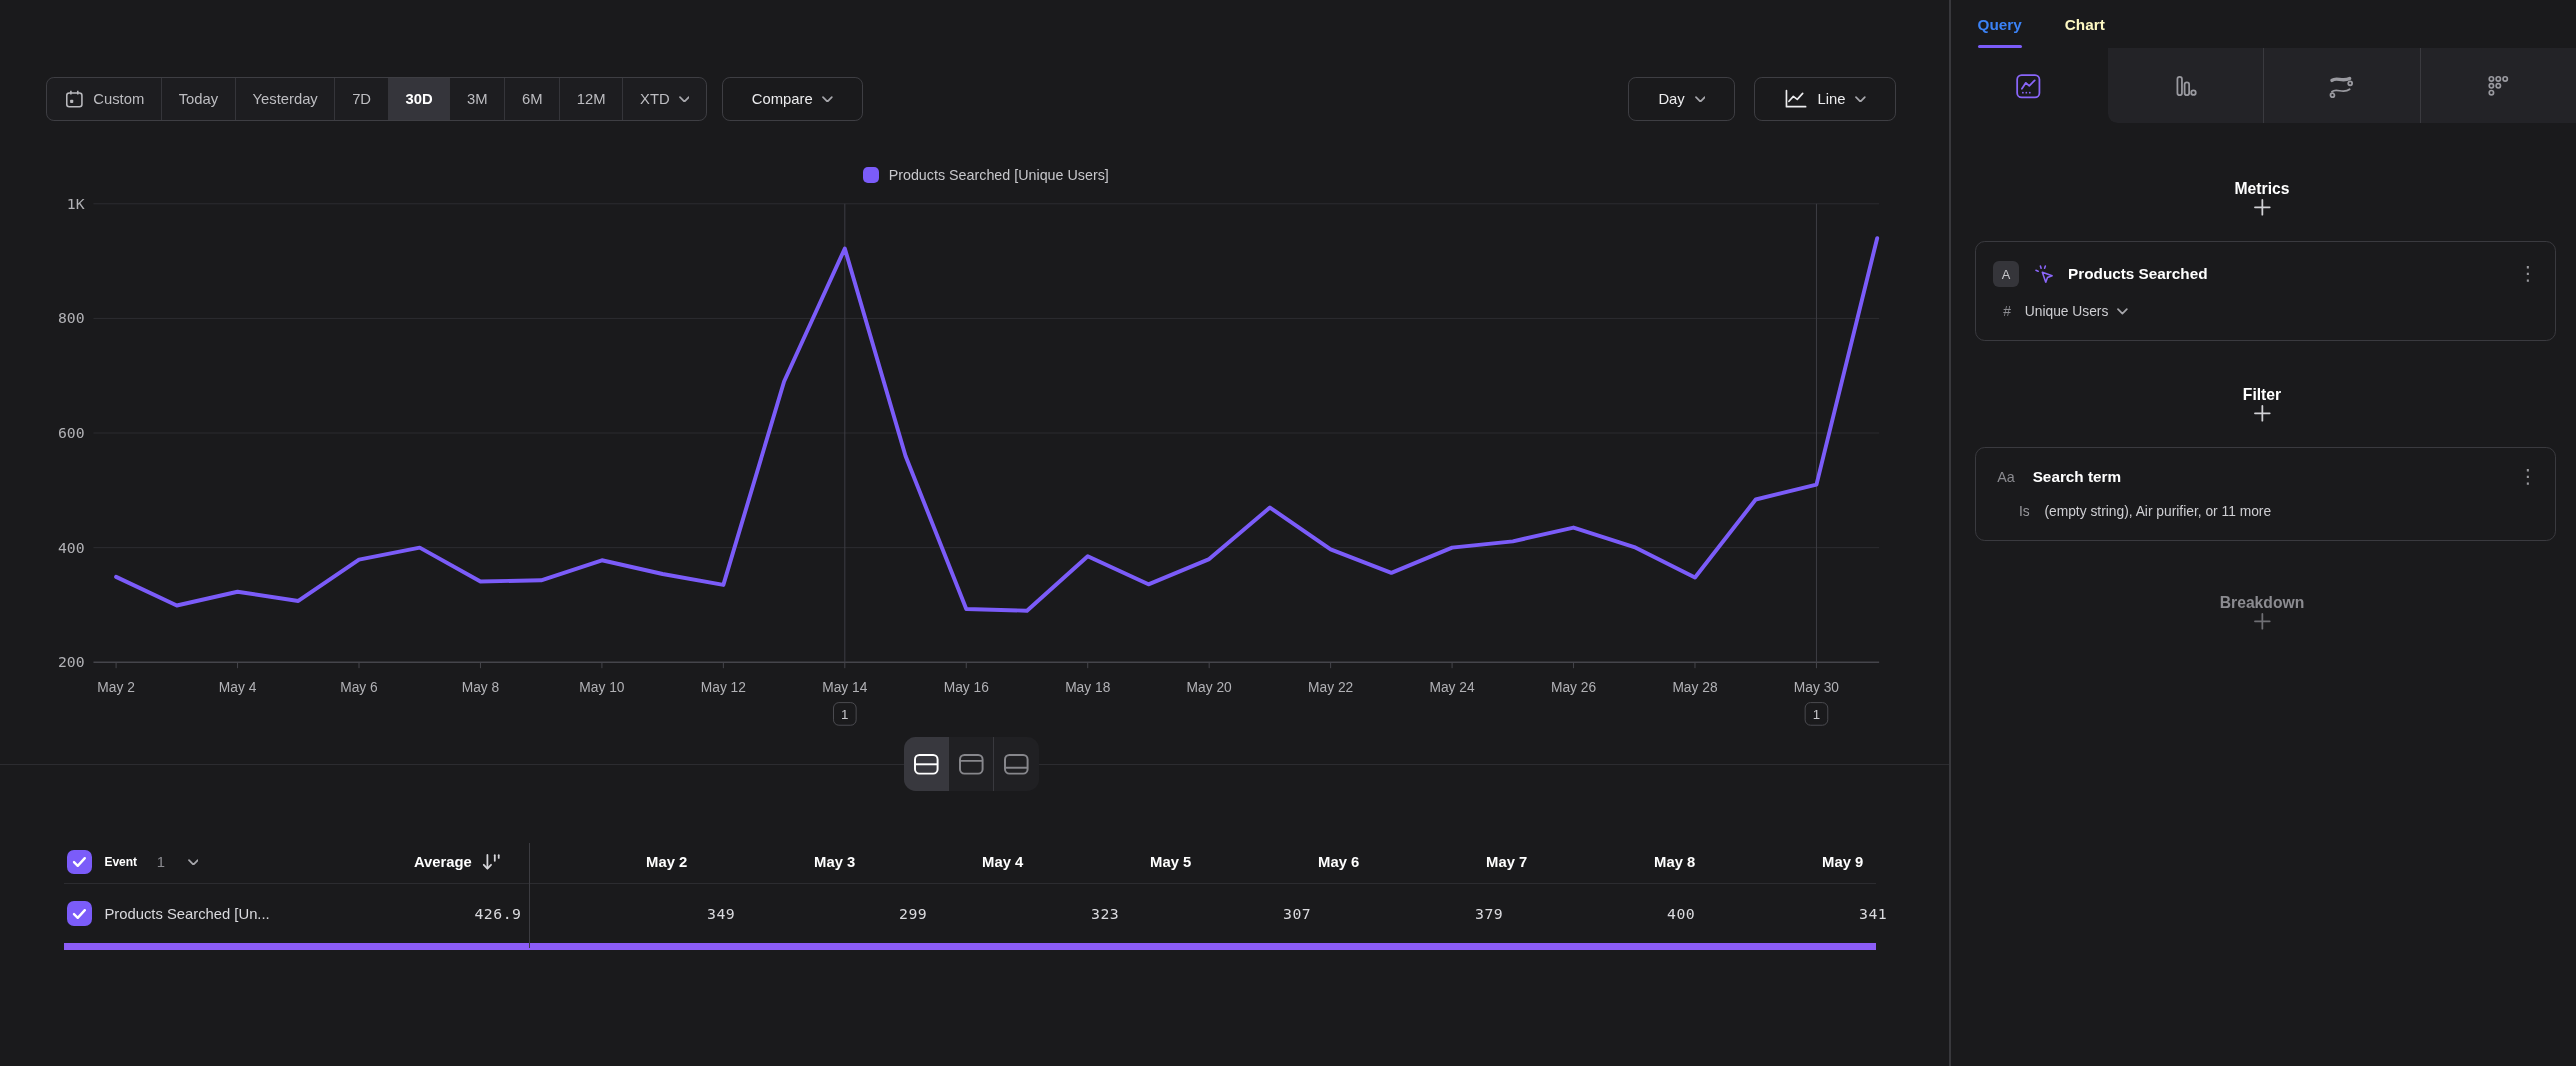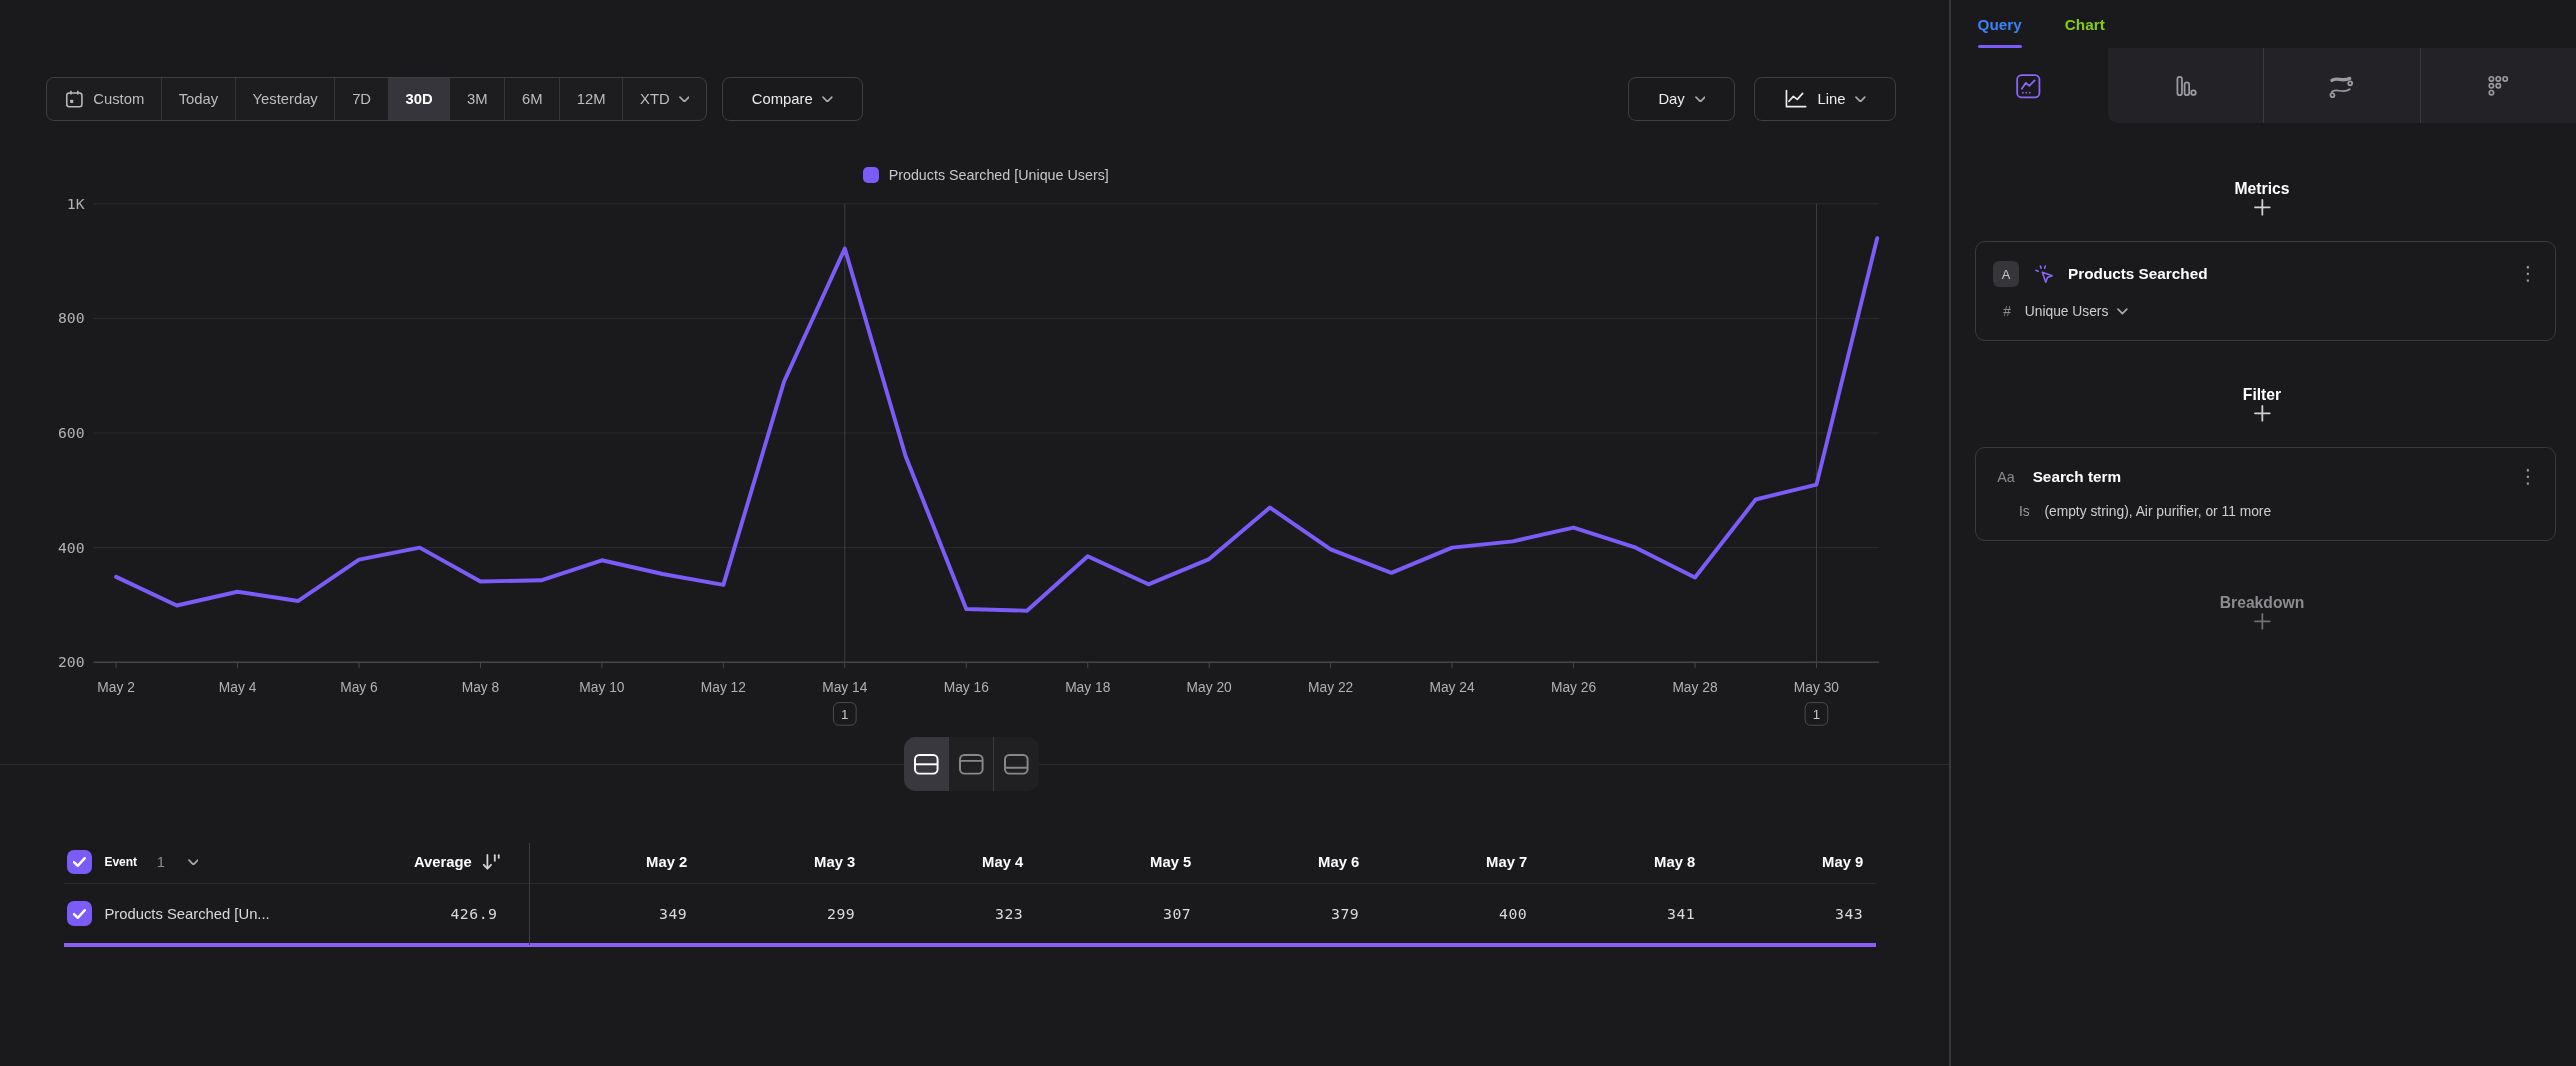--- a/index.html
+++ b/index.html
@@ -44,41 +44,41 @@
   .view-toggle{position:absolute;top:737px;left:904px;height:54px;display:flex;
     background:#202023;border-radius:11.8px;overflow:hidden;}
   .vt-btn{width:45px;display:flex;align-items:center;justify-content:center;border-right:1px solid #39393e;}
   .vt-btn:last-child{border-right:none;}
   .vt-btn.selected{background:#38383e;}
 
   
   .table{position:absolute;left:64px;top:841px;width:1812px;}
   .t-row{display:grid;grid-template-columns:283px 182px repeat(8,168px);align-items:center;}
   .t-head{height:42px;}
-  .t-data{height:59px;border-top:1px solid #2c2c30;border-bottom:4px solid #8b5cf6;}
+  .t-data{height:59px;border-top:1px solid #2c2c30;border-bottom:7px solid #8b5cf6;gap:24px;}
   .v-divider{position:absolute;left:465px;top:2px;bottom:2px;width:1px;background:#3c3c41;}
   .cell-event{display:flex;align-items:center;gap:12.8px;padding-left:3px;min-width:0;}
   .checkbox{width:24.6px;height:24.6px;border-radius:6.9px;display:flex;align-items:center;justify-content:center;flex:none;}
   .event-h-label{font-weight:bold;font-size:12px;color:#fff;}
   .event-count{color:#8b8b90;font-size:14.8px;margin-left:6.9px;}
   .cell-event .chev{margin-left:9.8px;display:flex;}
   .cell-avg{display:flex;justify-content:flex-end;align-items:center;gap:8.9px;padding-right:27.6px;
     font-weight:bold;font-size:14.8px;color:#fff;}
   .avg-value{text-align:right;padding-right:31.5px;font-family:"DejaVu Sans Mono",monospace;
     font-size:14.8px;letter-spacing:0.5px;color:#dadade;}
   .th-date{text-align:right;padding-right:9.8px;font-weight:bold;font-size:14.8px;color:#fff;}
   .td-num{text-align:right;padding-right:9.8px;font-family:"DejaVu Sans Mono",monospace;
     font-size:14.8px;letter-spacing:0.5px;color:#dadade;}
   .event-name{font-size:14.8px;color:#dadade;white-space:nowrap;overflow:hidden;}
 
   
   .panel{position:absolute;top:0;right:0;width:627px;height:1067px;box-sizing:border-box;
     border-left:2px solid #38383c;background:#1a1a1c;}
   .panel-tabs{display:flex;gap:43px;padding:15.7px 0 0 26.6px;font-size:15.3px;font-weight:bold;}
-  .panel-tab{color:#84cc16;padding-bottom:14.8px;position:relative;}
+  .panel-tab{color:#fef9c3;padding-bottom:14.8px;position:relative;}
   .panel-tab.active{color:#3b82f6;}
   .panel-tab.active::after{content:"";position:absolute;left:0;right:0;bottom:0;height:3px;
     background:#7b5cf9;border-radius:2px;}
   .report-tabs{display:flex;height:75px;}
   .report-tab{flex:1;display:flex;align-items:center;justify-content:center;
     background:#232327;border-right:1px solid #3a3a3f;}
   .report-tab:last-child{border-right:none;}
   .report-tab.active{background:transparent;border-right-color:transparent;}
   .report-tab.round-bl{border-radius:0 0 0 9.8px;}
   .section-head{display:flex;justify-content:space-between;align-items:center;margin:0 39px 0 36px;flex-direction:column;}

